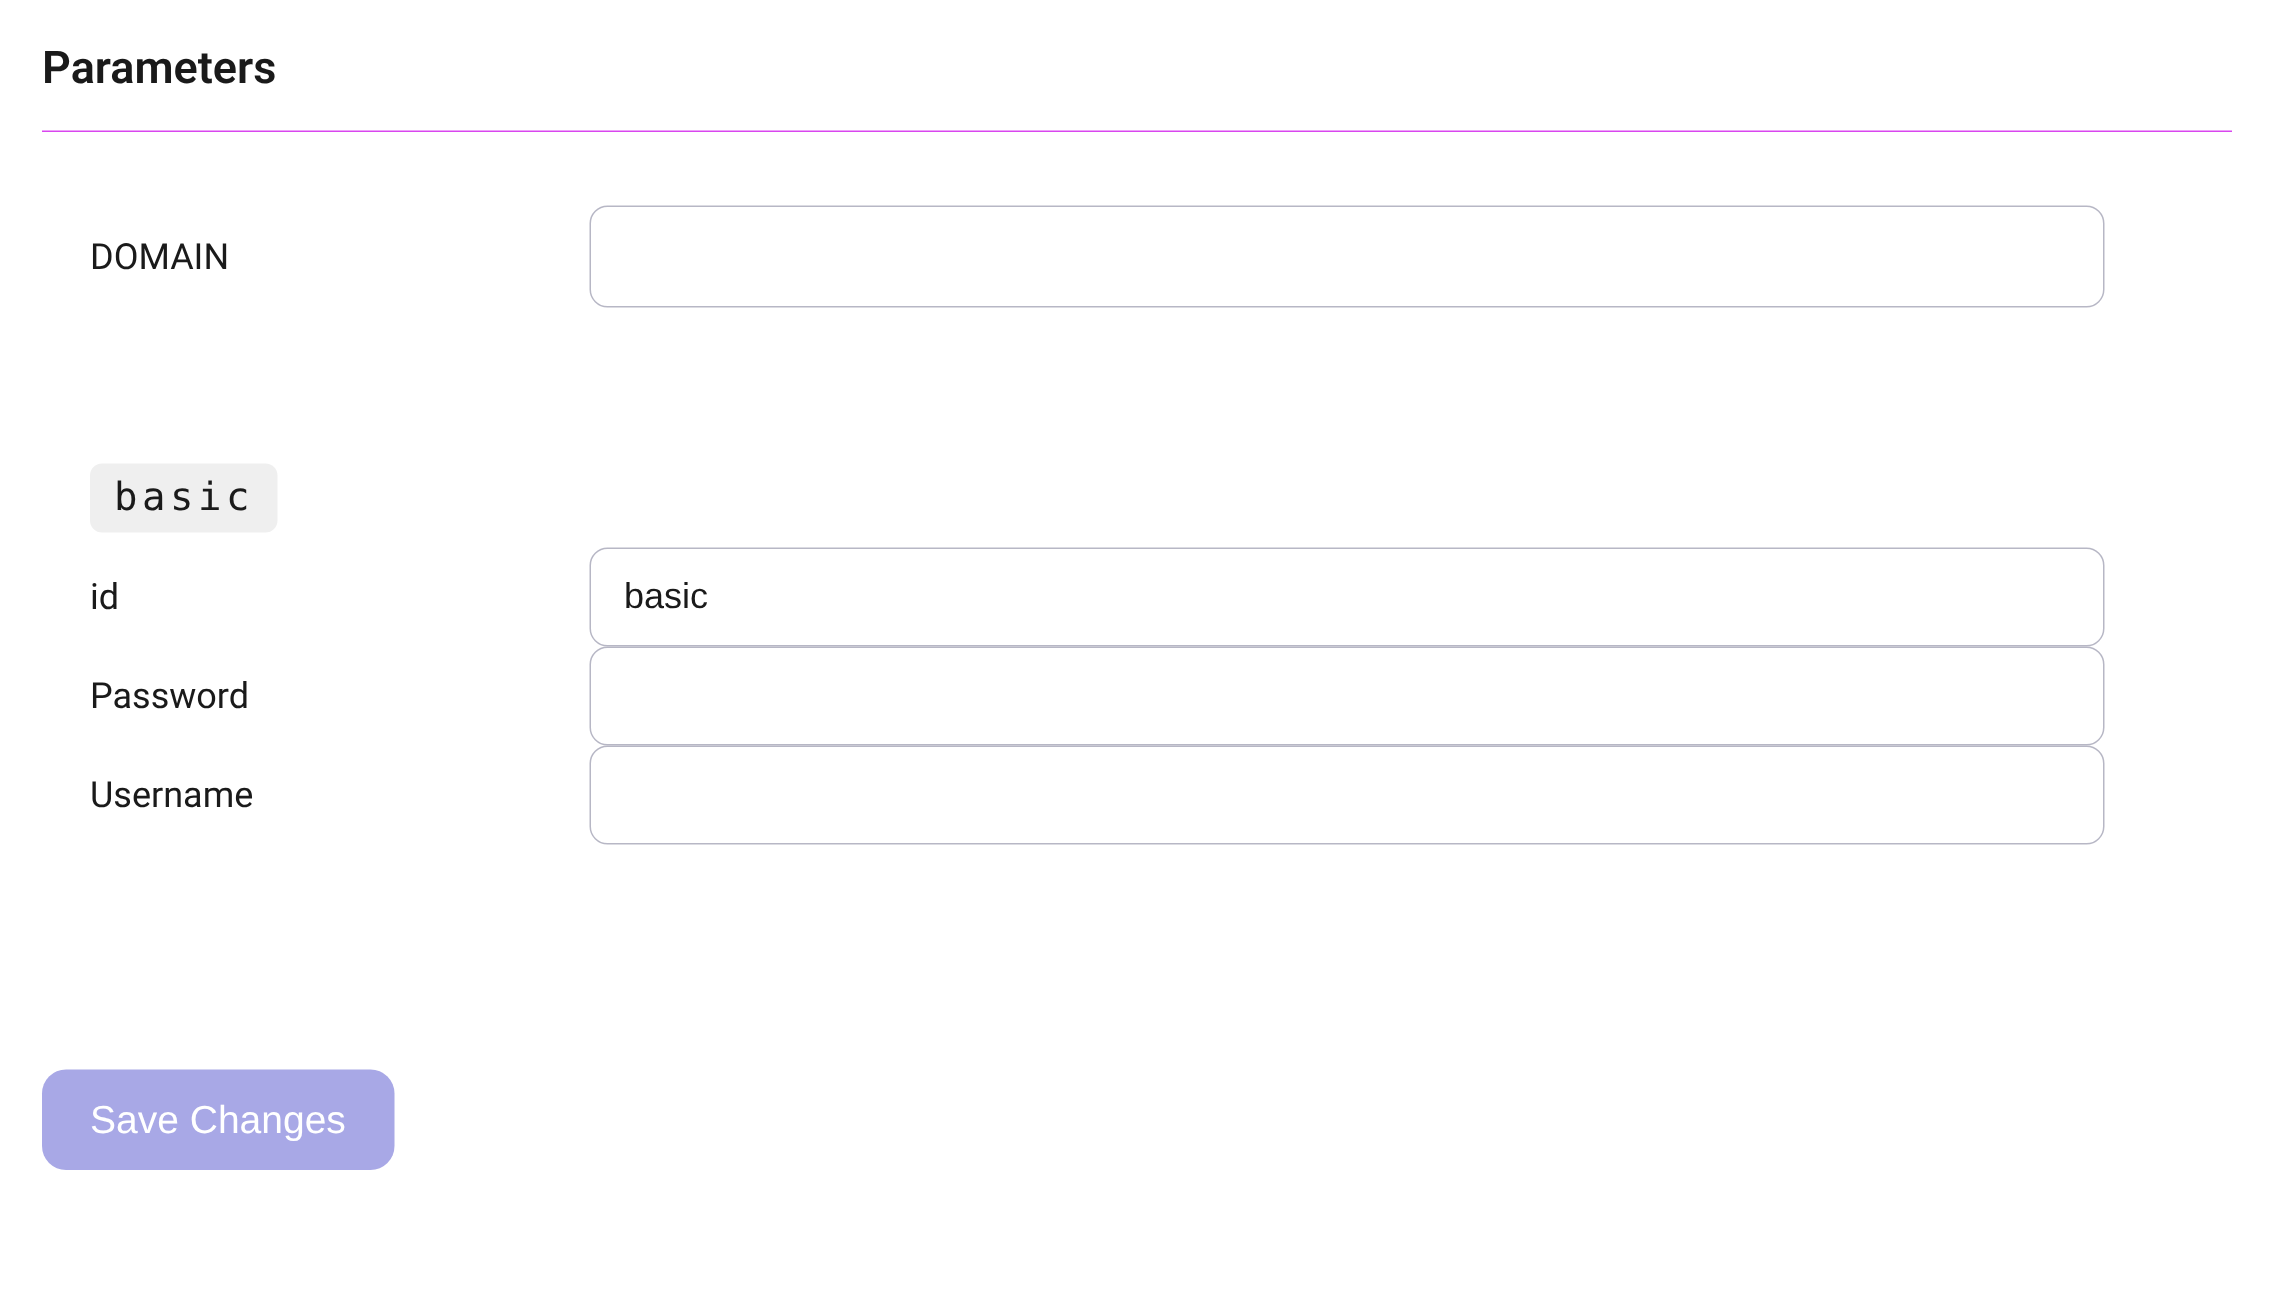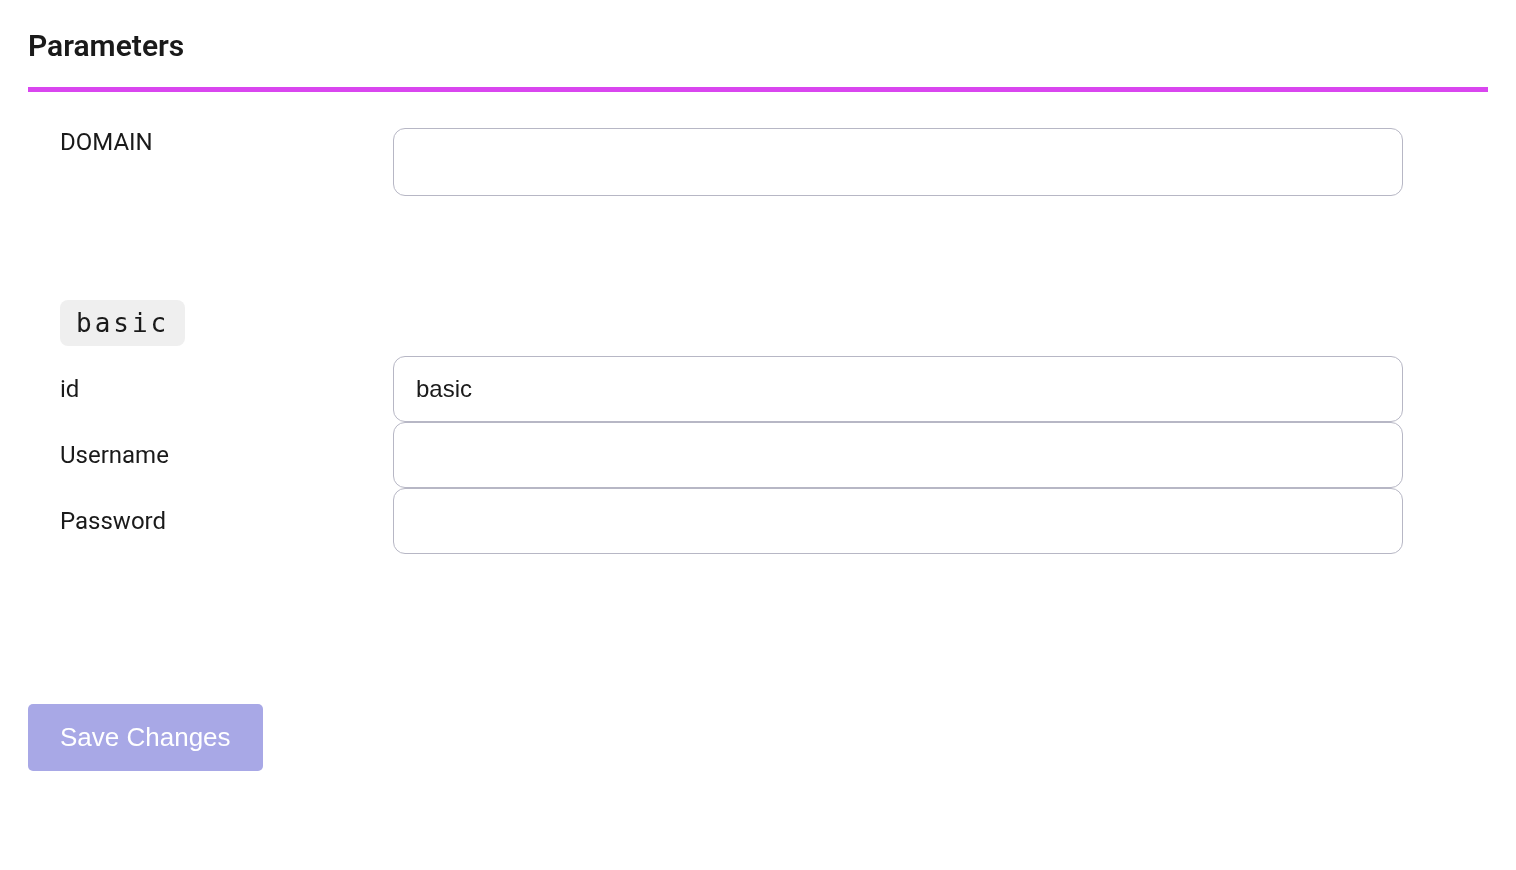--- a/index.html
+++ b/index.html
@@ -11,29 +11,29 @@
     color: #1a1a1a;
   }
   .page {
     padding: 28px 28px 40px 28px;
   }
   .section-title {
     font-size: 30px;
     font-weight: 600;
     color: #1a1a1a;
     padding-bottom: 24px;
-    border-bottom: 5px solid #d946ef;
+    border-bottom: 1px solid #d946ef;
   }
   .section {
     margin-bottom: 70px;
   }
   .field-row {
     display: flex;
-    align-items: flex-start;
-    margin-top: 36px;
+    align-items: center;
+    margin-top: 49px;
   }
   .field-label {
     width: 365px;
     padding-left: 32px;
     font-size: 24px;
     color: #1a1a1a;
   }
   .field-input {
     flex: 0 0 1010px;
     height: 68px;
@@ -81,21 +81,21 @@
     font-size: 24px;
     color: #1a1a1a;
     outline: none;
     background: #ffffff;
   }
   .btn-primary {
     display: inline-block;
     background: #a8a8e6;
     color: #ffffff;
     border: none;
-    border-radius: 5px;
+    border-radius: 16px;
     font-size: 26px;
     font-weight: 500;
     padding: 18px 32px;
     cursor: pointer;
     margin-top: 80px;
   }
 </style>
 </head>
 <body>
 
@@ -119,27 +119,27 @@
       <div class="pill-row">
         <span class="pill">basic</span>
       </div>
 
       <div class="sec-row">
         <div class="sec-label">id</div>
         <input type="text" class="sec-input" value="basic" style="">
       </div>
 
       <div class="sec-row">
-        <div class="sec-label">Username</div>
-        <input type="text" class="sec-input" value="" style="">
+        <div class="sec-label">Password</div>
+        <input type="password" class="sec-input" value="" style="">
       </div>
 
       <div class="sec-row">
-        <div class="sec-label">Password</div>
-        <input type="password" class="sec-input" value="" style="">
+        <div class="sec-label">Username</div>
+        <input type="text" class="sec-input" value="" style="">
       </div>
 
     </div>
   </div>
 
   
   <button class="btn-primary">Save Changes</button>
 
 </div>
 

